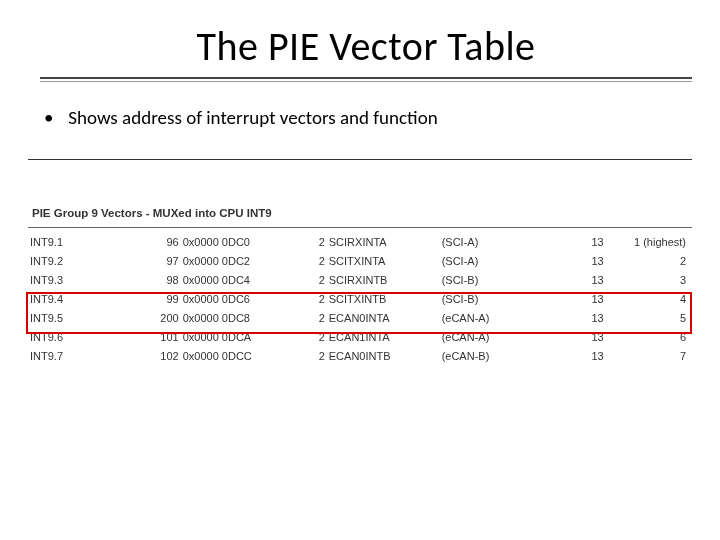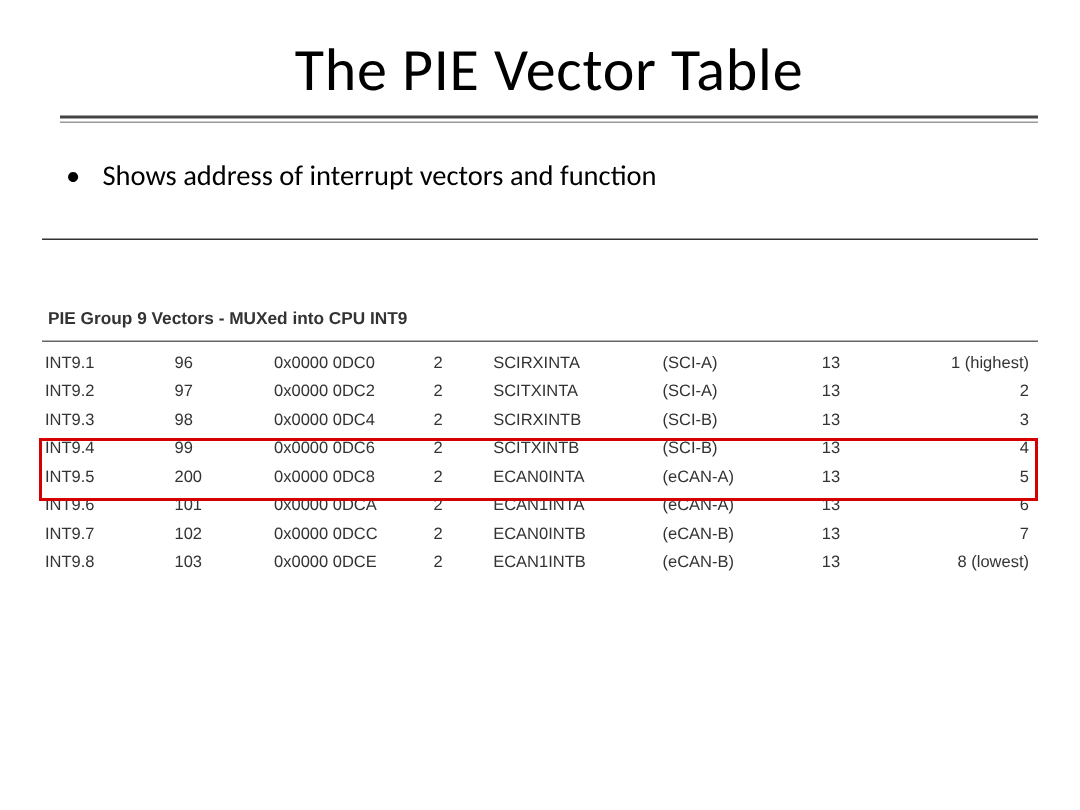--- a/index.html
+++ b/index.html
@@ -81,21 +81,21 @@
   table.vec col.c1 { width: 13%; }
   table.vec col.c2 { width: 10%; }
   table.vec col.c3 { width: 16%; }
   table.vec col.c4 { width: 6%; }
   table.vec col.c5 { width: 17%; }
   table.vec col.c6 { width: 16%; }
   table.vec col.c7 { width: 9%; }
   table.vec col.c8 { width: 13%; }
   table.vec td.c2,
   table.vec td.c4,
-  table.vec td.c7 { text-align: left; }
+  table.vec td.c7 { text-align: right; }
   table.vec td.c8 { text-align: right; padding-right: 6px; }
 
   .highlight-box {
     position: absolute;
     border: 2.5px solid #d40000;
     pointer-events: none;
     left: 26px;
     width: 666px;
     top: 292px;
     height: 42px;
@@ -195,29 +195,19 @@
           <tr>
             <td class="c1">INT9.7</td>
             <td class="c2">102</td>
             <td class="c3">0x0000 0DCC</td>
             <td class="c4">2</td>
             <td class="c5">ECAN0INTB</td>
             <td class="c6">(eCAN-B)</td>
             <td class="c7">13</td>
             <td class="c8">7</td>
           </tr>
-          <tr>
-            <td class="c1">INT9.8</td>
-            <td class="c2">103</td>
-            <td class="c3">0x0000 0DCE</td>
-            <td class="c4">2</td>
-            <td class="c5">ECAN1INTB</td>
-            <td class="c6">(eCAN-B)</td>
-            <td class="c7">13</td>
-            <td class="c8">8 (lowest)</td>
-          </tr>
         </tbody>
     </table>
   </div>
 
   <div class="highlight-box"></div>
 
 </div>
 
 </body></html>

